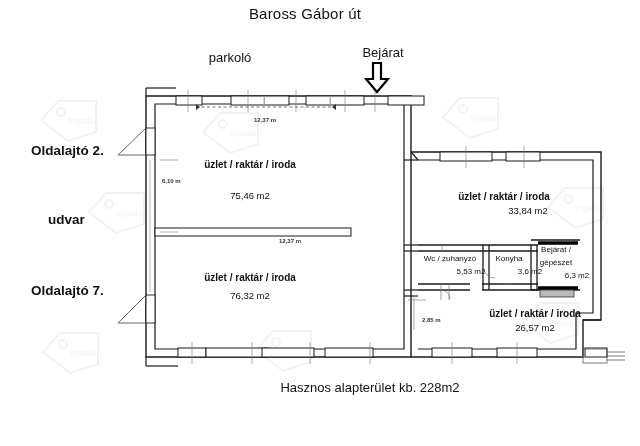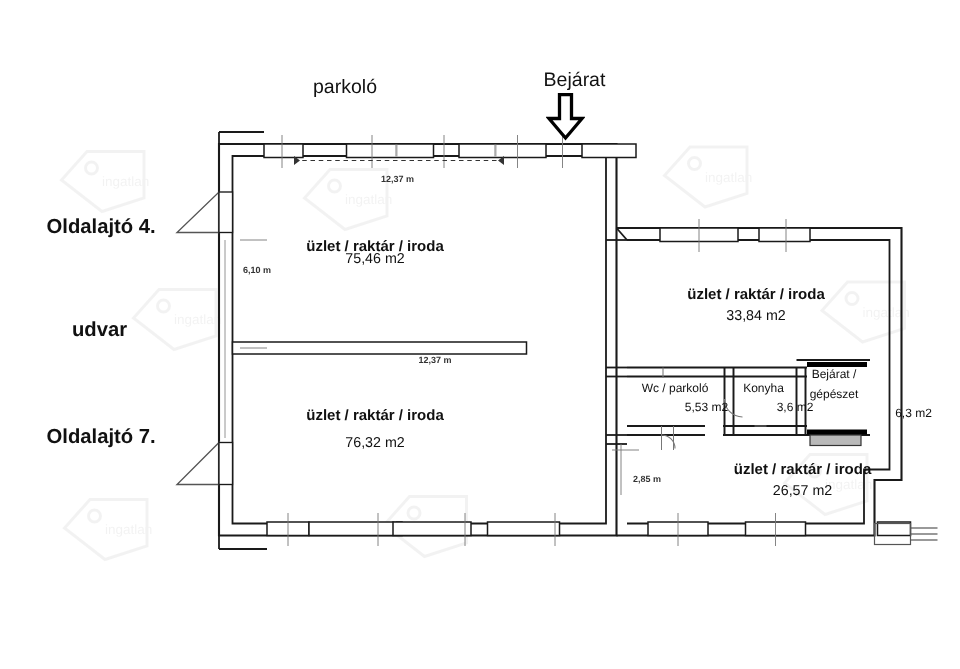--- a/index.html
+++ b/index.html
@@ -279,52 +279,54 @@
     </g>
 
   </svg>
 
   <div class="arrow" style="left:364px;top:62px;">
     <svg width="26" height="32" viewBox="0 0 26 32">
       <path d="M9 1 L17 1 L17 17 L24 17 L13 30 L2 17 L9 17 Z" fill="#ffffff" stroke="#000" stroke-width="2.2" stroke-linejoin="miter"></path>
     </svg>
   </div>
 
+  <div class="lbl title ctr" style="left:305px;top:5px;">Baross Gábor út</div>
 
   <div class="lbl plain ctr" style="left:230px;top:50px;">parkoló</div>
 
   <div class="lbl plain ctr" style="left:383px;top:45px;">Bejárat</div>
 
-  <div class="lbl side" style="left:31px;top:143px;">Oldalajtó 4.</div>
+  <div class="lbl side" style="left:31px;top:143px;">Oldalajtó 2.</div>
 
   <div class="lbl side" style="left:48px;top:212px;">udvar</div>
 
   <div class="lbl side" style="left:31px;top:283px;">Oldalajtó 7.</div>
 
   <div class="lbl room-name ctr" style="left:250px;top:159px;">üzlet / raktár / iroda</div>
-  <div class="lbl room-area ctr" style="left:250px;top:167px;text-align:center;">75,46 m2</div>
+  <div class="lbl room-area ctr" style="left:250px;top:190px;text-align:center;">75,46 m2</div>
 
   <div class="lbl room-name ctr" style="left:250px;top:272px;">üzlet / raktár / iroda</div>
   <div class="lbl room-area ctr" style="left:250px;top:290px;">76,32 m2</div>
 
   <div class="lbl room-name ctr" style="left:504px;top:191px;">üzlet / raktár / iroda</div>
-  <div class="lbl room-area ctr" style="left:504px;top:205px;">33,84 m2</div>
-
-  <div class="lbl room-name-sm ctr" style="left:450px;top:254px;">Wc / parkoló</div>
+  <div class="lbl room-area ctr" style="left:528px;top:205px;">33,84 m2</div>
+
+  <div class="lbl room-name-sm ctr" style="left:450px;top:254px;">Wc / zuhanyzó</div>
   <div class="lbl room-area-sm ctr" style="left:450px;top:267px;">5,53 m2</div>
 
   <div class="lbl room-name-sm ctr" style="left:509px;top:254px;">Konyha</div>
   <div class="lbl room-area-sm ctr" style="left:509px;top:267px;">3,6 m2</div>
 
   <div class="lbl room-name-sm ctr" style="left:556px;top:245px;">Bejárat /</div>
   <div class="lbl room-name-sm ctr" style="left:556px;top:258px;">gépészet</div>
-  <div class="lbl room-area-sm ctr" style="left:556px;top:271px;margin-left:32px;">6,3 m2</div>
+  <div class="lbl room-area-sm ctr" style="left:556px;top:271px;">6,3 m2</div>
 
   <div class="lbl room-name ctr" style="left:535px;top:308px;">üzlet / raktár / iroda</div>
   <div class="lbl room-area ctr" style="left:535px;top:322px;">26,57 m2</div>
 
   <div class="lbl dim ctr" style="left:265px;top:117px;">12,37 m</div>
   <div class="lbl dim" style="left:162px;top:178px;">6,10 m</div>
   <div class="lbl dim ctr" style="left:290px;top:238px;">12,37 m</div>
   <div class="lbl dim" style="left:422px;top:317px;">2,85 m</div>
 
+  <div class="lbl foot ctr" style="left:370px;top:380px;">Hasznos alapterület kb. 228m2</div>
 
 </div>
 
 </body></html>

